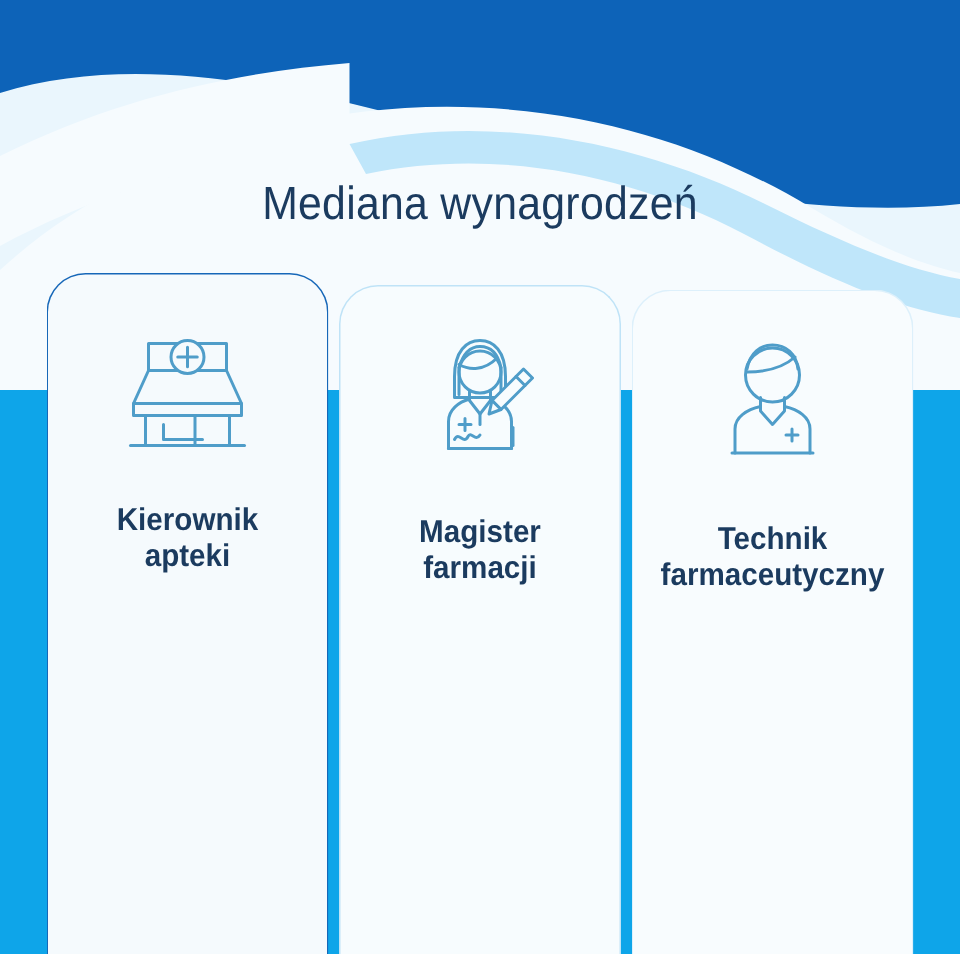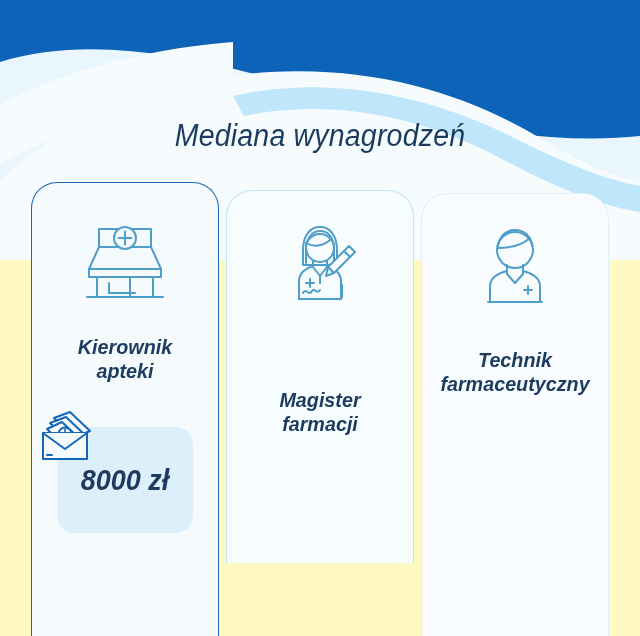--- a/index.html
+++ b/index.html
@@ -12,22 +12,21 @@
     overflow: hidden;
     font-family: "Liberation Sans", sans-serif;
     background: #f6fbfe;
   }
 
   #infographic {
     position: relative;
     width: 640px;
     height: 636px;
     overflow: hidden;
-    background: #fef9c3;
-    font-style: italic;
+    background: #0ea5e9;
   }
 
   
   .wave-layer {
     position: absolute;
     top: 0;
     left: 0;
     width: 640px;
     height: 260px;
     pointer-events: none;
@@ -76,24 +75,23 @@
     display: flex;
     flex-direction: column;
     align-items: center;
   }
   .card.c1 {
     border-color: #1667b8;
     background: #f5fafd;
   }
   .card.c2 {
     margin-top: 8px;
-    height: 373px;
+    height: 446px;
     border-color: #bfe3f7;
     background: #f7fcfe;
-    gap: 45px;
   }
   .card.c3 {
     margin-top: 11px;
     height: 454px;
     border-color: #ddf0fb;
     background: #f8fcfe;
   }
 
   
   .icon-wrap {
@@ -196,36 +194,20 @@
             <path d="M12,78 L88,78"></path>
           </g>
         </svg>
       </div>
 
       <div class="role-title">
         <div>Kierownik</div>
         <div>apteki</div>
       </div>
 
-      <div class="salary-block">
-        <div class="salary-box"></div>
-        <div class="salary-value">8000 zł</div>
-        <svg class="money-icon" viewBox="0 0 66 56">
-          <g fill="#f5fafd" stroke="#1667b8" stroke-width="2" stroke-linecap="round" stroke-linejoin="round">
-            <path d="M14,9 L30,3 L50,22 L33,29 Z"></path>
-            <path d="M10,14 L26,8 L45,26 L29,33 Z"></path>
-            <path d="M7,20 L22,13 L41,31 L25,38 Z"></path>
-            <circle cx="25" cy="25" r="6.5"></circle>
-            <path d="M25,20.5 L25,29.5" stroke-width="1.6"></path>
-            <path d="M3,24 L47,24 L47,50 L3,50 Z"></path>
-            <path d="M3,24 L25,40 L47,24"></path>
-            <path d="M7,46 L12,46" stroke-width="2"></path>
-          </g>
-        </svg>
-      </div>
     </div>
 
     <div class="card c2">
       <div class="icon-wrap">
         <svg width="94" height="84" viewBox="0 0 94 84">
           <g fill="none" stroke="#4f9dc9" stroke-width="2" stroke-linecap="round" stroke-linejoin="round">
             <path d="M30,30 C30,13 38,6 47,6 C56,6 64,13 64,30 L64,44 L30,44 Z" fill="#f7fcfe"></path>
             <circle cx="47" cy="27" r="14" fill="#f7fcfe"></circle>
             <path d="M33,24 C36,14 41,10 47,10 C54,10 59,15 61,24"></path>
             <path d="M33,22 C40,26 50,26 58,18"></path>

